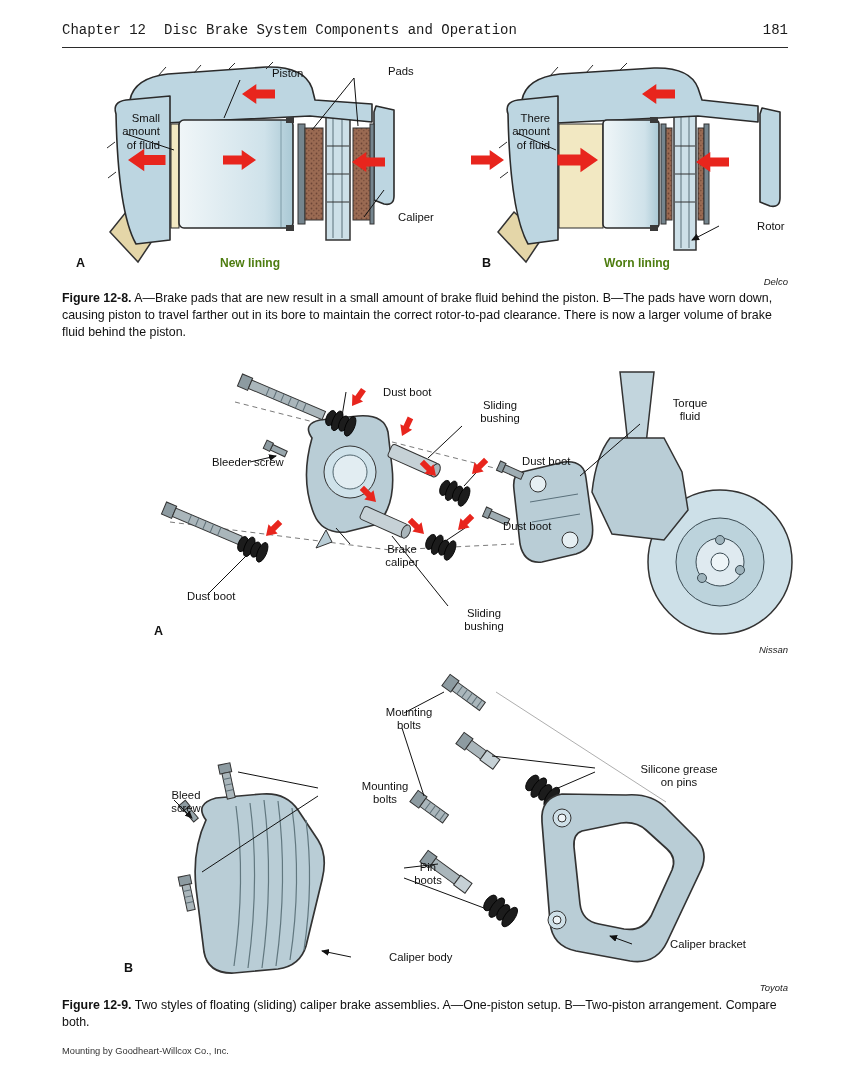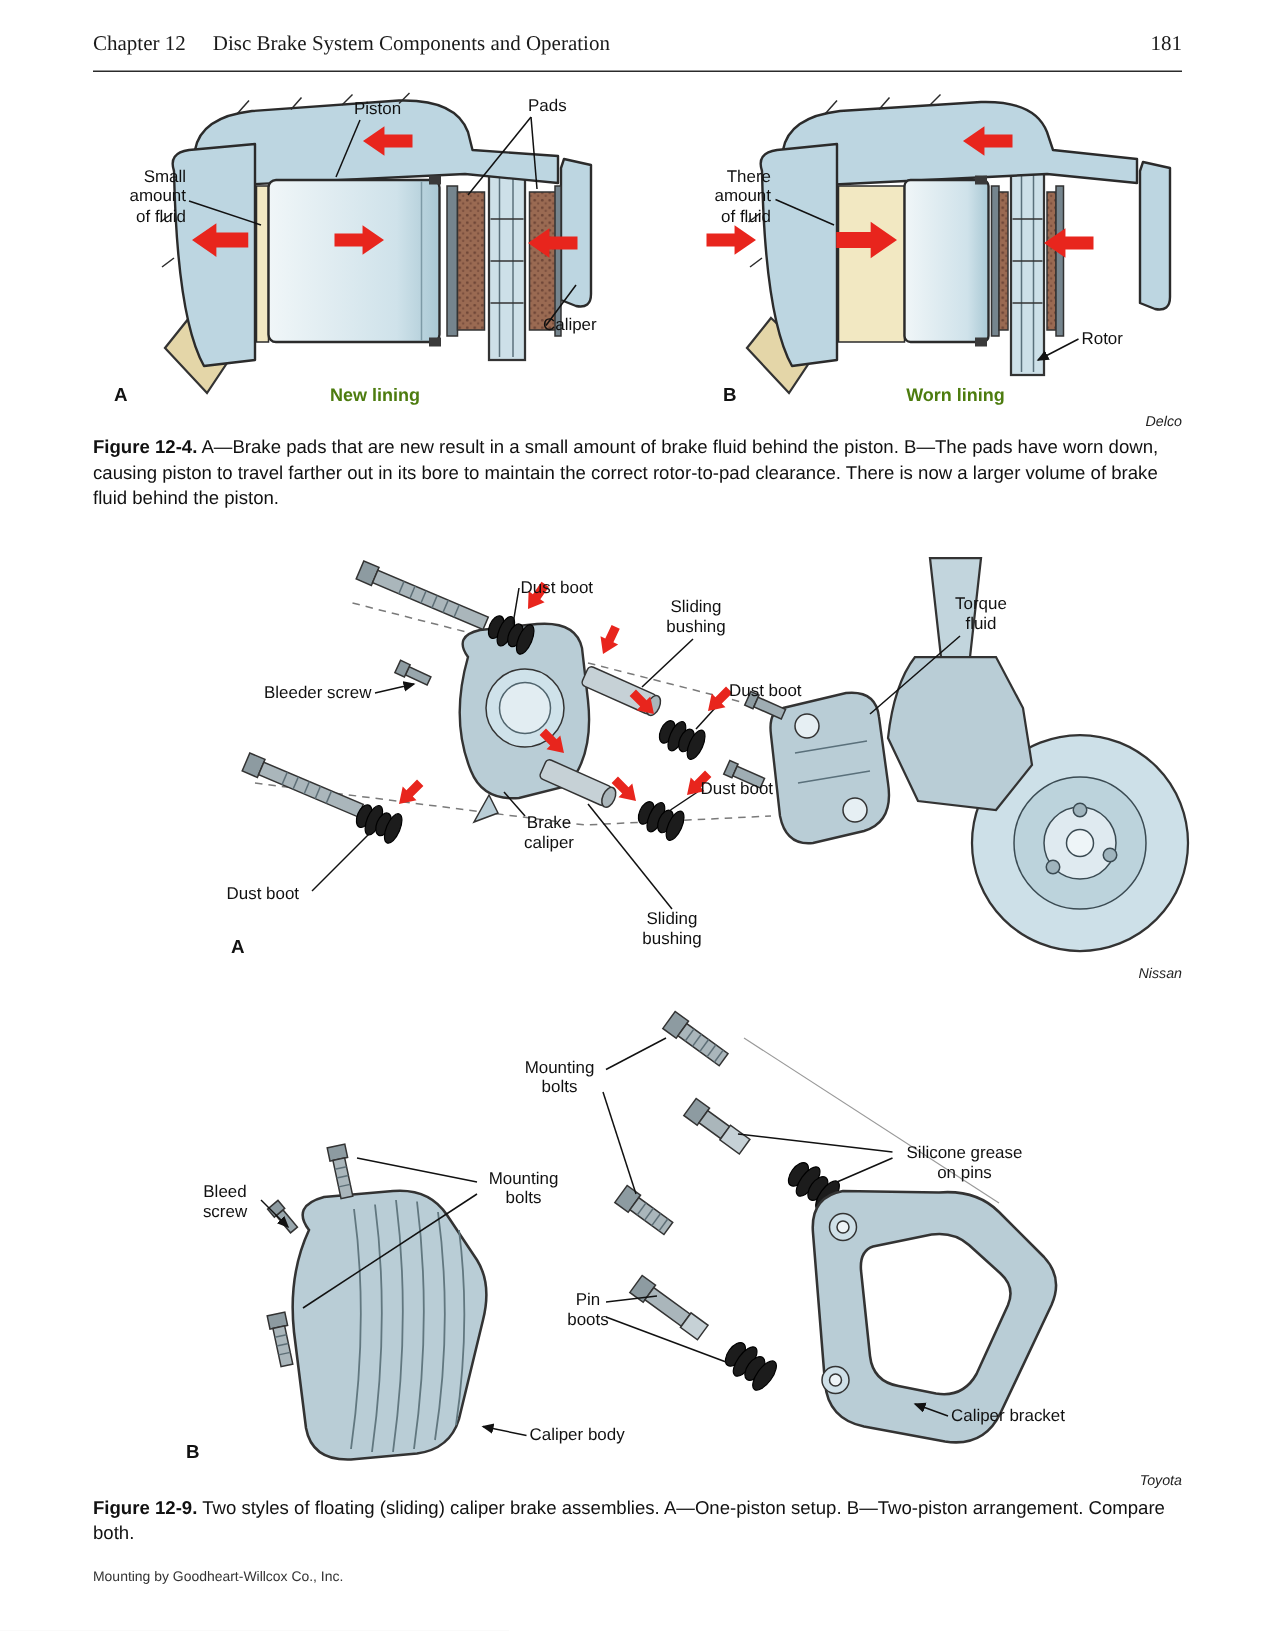--- a/index.html
+++ b/index.html
@@ -1,21 +1,21 @@
 <!DOCTYPE html>
 <html><head>
 <meta charset="utf-8">
 <style>
   * { box-sizing: border-box; }
   html,body { margin:0; padding:0; }
   body { width:849px; height:1087px; background:#f4f4f2; font-family:"Liberation Sans",sans-serif; }
   .page { position:relative; width:849px; height:1087px; background:#ffffff; overflow:hidden; }
-  .hdr { position:absolute; left:62px; top:22px; width:726px; display:flex; justify-content:space-between; align-items:baseline; border-bottom:1.2px solid #2b2b2b; padding-bottom:9px; font-family:Liberation Serif, serif; font-size:14px; color:#1a1a1a;gap:26px; }
+  .hdr { position:absolute; left:62px; top:22px; width:726px; display:flex; justify-content:space-between; align-items:baseline; border-bottom:1.2px solid #2b2b2b; padding-bottom:9px; font-family:Liberation Mono, monospace; font-size:14px; color:#1a1a1a;gap:26px; }
   .hdr .ch { margin-right:18px; }
-  .lbl { position:absolute; font-size:11.3px; line-height:1.18; color:#111; white-space:pre-line; z-index:5; }
+  .lbl { position:absolute; font-size:11.3px; line-height:1.18; color:#111; white-space:pre-line; z-index:5;margin-left:36px; }
   .ta-r { text-align:right; } .ta-c { text-align:center; }
   .letter { position:absolute; font-size:12.5px; font-weight:bold; color:#111; z-index:5; }
   .ptitle { position:absolute; font-size:12px; font-weight:bold; color:#4d7c0f; z-index:5; }
   .credit { position:absolute; font-size:9.5px; font-style:italic; color:#222; z-index:5; }
   .cap { position:absolute; left:62px; width:727px; font-size:12.4px; line-height:1.36; color:#111; }
   .cap b { font-weight:bold; }
   .footer { position:absolute; left:62px; top:1046px; font-size:9.3px; color:#333; }
   svg.art { position:absolute; z-index:1; overflow:visible; }
 </style>
 </head>
@@ -163,21 +163,21 @@
   <div class="ptitle ta-c" style="left:205px;top:256px;width:90px">New lining</div>
   <div class="lbl ta-r" style="left:450px;top:112px;width:64px">There
 amount
 of fluid</div>
   <div class="lbl" style="left:721px;top:220px">Rotor</div>
   <div class="letter" style="left:482px;top:256px">B</div>
   <div class="ptitle ta-c" style="left:592px;top:256px;width:90px">Worn lining</div>
   <div class="credit ta-r" style="left:700px;top:276px;width:88px">Delco</div>
 
   <div class="cap" style="top:290px">
-    <b>Figure 12-4.</b><span> A—Brake pads that are new result in a small amount of brake fluid behind the piston. B—The pads have worn down, causing piston to travel farther out in its bore to maintain the correct rotor-to-pad clearance. There is now a larger volume of brake fluid behind the piston.</span>
+    <b>Figure 12-8.</b><span> A—Brake pads that are new result in a small amount of brake fluid behind the piston. B—The pads have worn down, causing piston to travel farther out in its bore to maintain the correct rotor-to-pad clearance. There is now a larger volume of brake fluid behind the piston.</span>
   </div>
 
   <svg class="art" style="left:140px;top:372px" width="660" height="285" viewBox="0 0 660 285">
     <defs>
       <marker id="ah9" markerWidth="9" markerHeight="9" refX="7" refY="3.5" orient="auto">
           <path d="M0,0 L8,3.5 L0,7 Z" fill="#111"></path>
         </marker>
       <g id="ra9">
           <polygon points="0,0 -10,-6.5 -10,-3 -20,-3 -20,3 -10,3 -10,6.5"></polygon>
         </g>

